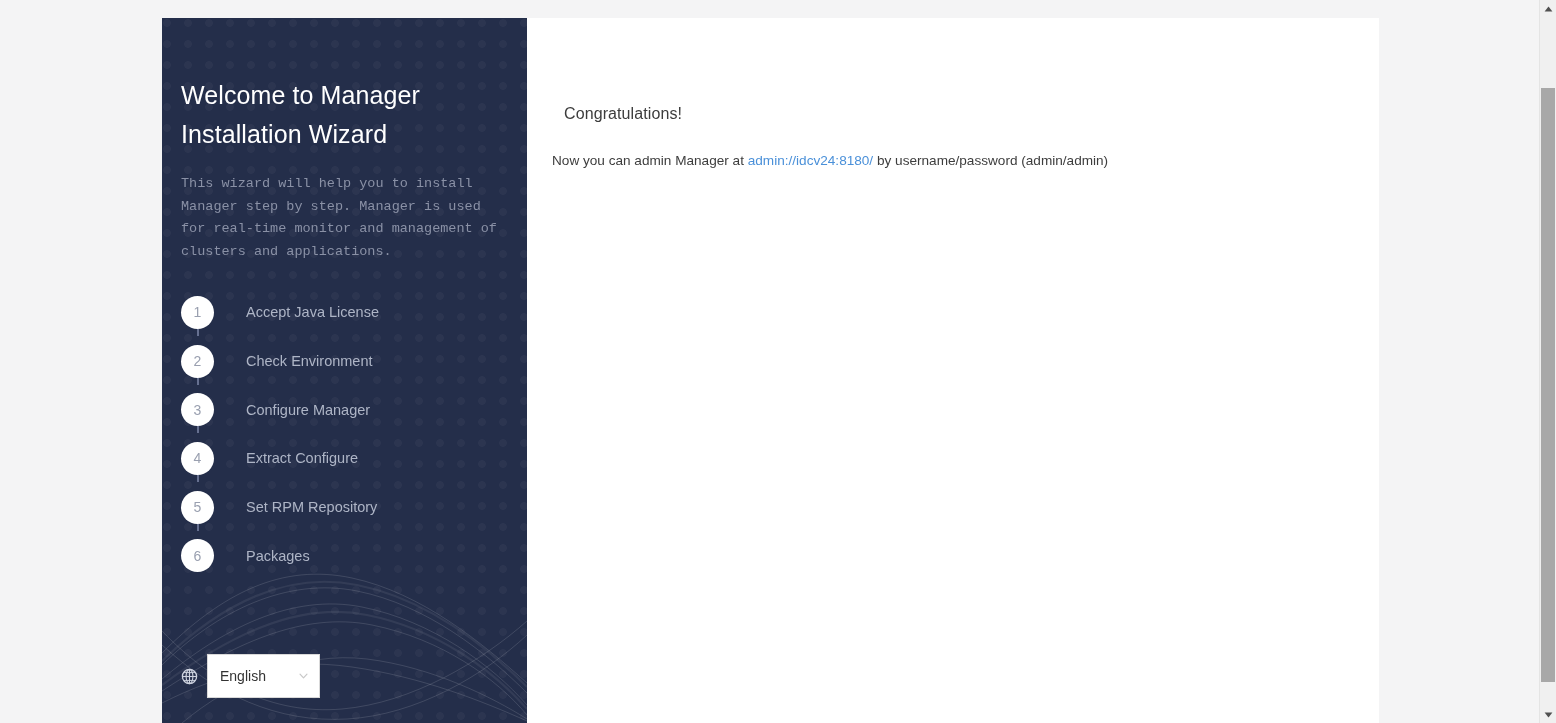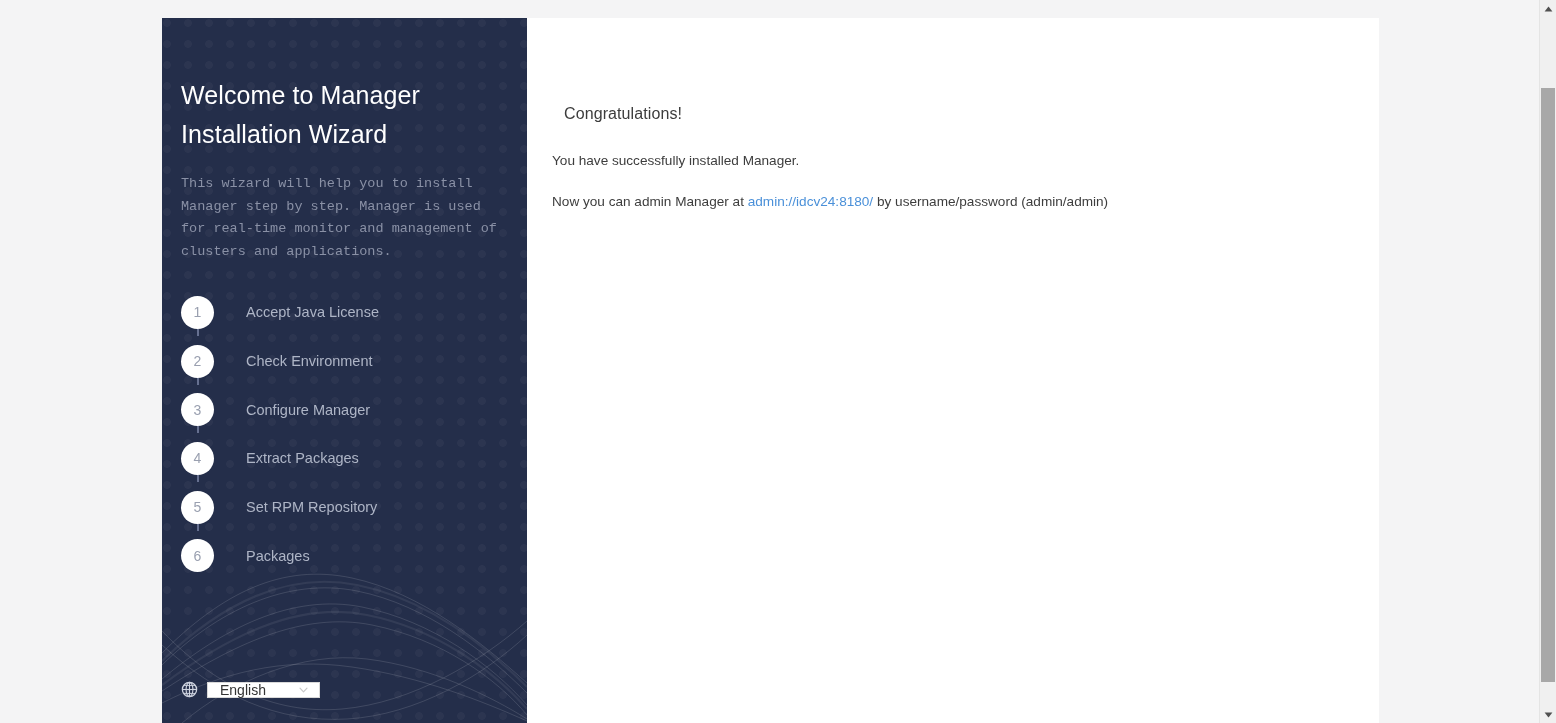--- a/index.html
+++ b/index.html
@@ -143,21 +143,21 @@
   }
   .globe-icon {
     width: 17px;
     height: 17px;
     flex: 0 0 17px;
     margin-right: 9px;
   }
   .lang-select {
     position: relative;
     width: 113px;
-    height: 16px;
+    height: 44px;
     background: #ffffff;
     border: 1px solid #d9d9d9;
     display: flex;
     align-items: center;
     box-sizing: border-box;
   }
   .lang-value {
     padding-left: 12px;
     font-size: 14px;
     color: #333333;
@@ -277,21 +277,21 @@
             <span class="step-label">Check Environment</span>
           </li>
           <li class="step">
             <span class="step-connector"></span>
             <span class="step-bullet">3</span>
             <span class="step-label">Configure Manager</span>
           </li>
           <li class="step">
             <span class="step-connector"></span>
             <span class="step-bullet">4</span>
-            <span class="step-label">Extract Packages</span>
+            <span class="step-label">Extract Configure</span>
           </li>
           <li class="step">
             <span class="step-connector"></span>
             <span class="step-bullet">5</span>
             <span class="step-label">Set RPM Repository</span>
           </li>
           <li class="step">
 
             <span class="step-bullet">6</span>
             <span class="step-label">Packages</span>
@@ -314,21 +314,20 @@
               <path d="M2.2 4 L6 8 L9.8 4" fill="none" stroke="#c8c8c8" stroke-width="1.3" stroke-linecap="round" stroke-linejoin="round"></path>
             </svg>
           </div>
         </div>
       </div>
     </aside>
 
     <main class="content">
       <h2 class="content-title">Congratulations!</h2>
 
-      <p class="content-line">You have successfully installed Manager.</p>
 
       <p class="content-line">
         <span>Now you can admin Manager at </span><a class="content-link" href="#">admin://idcv24:8180/</a><span> by username/password (admin/admin)</span>
       </p>
     </main>
 
   </div>
 </div>
 
 <div class="scrollbar">

